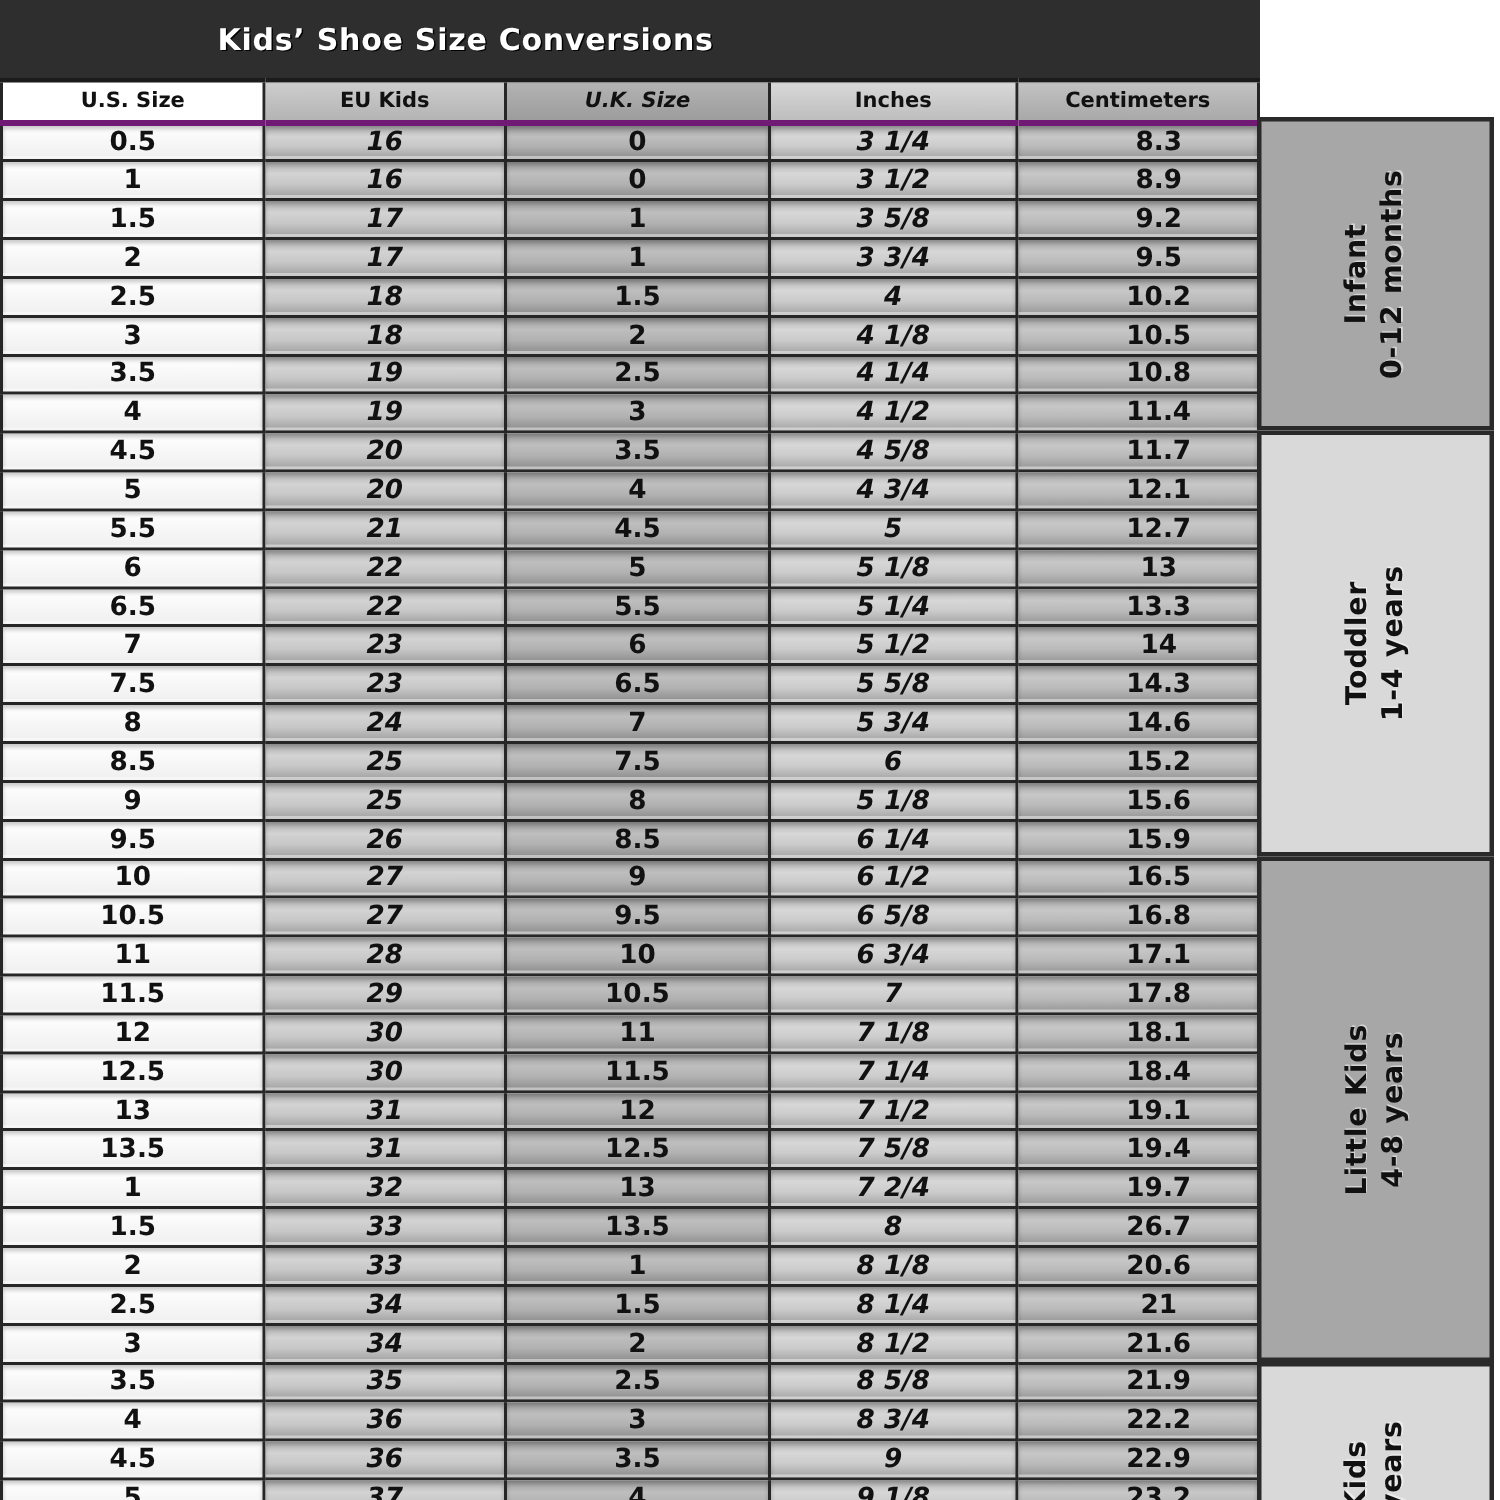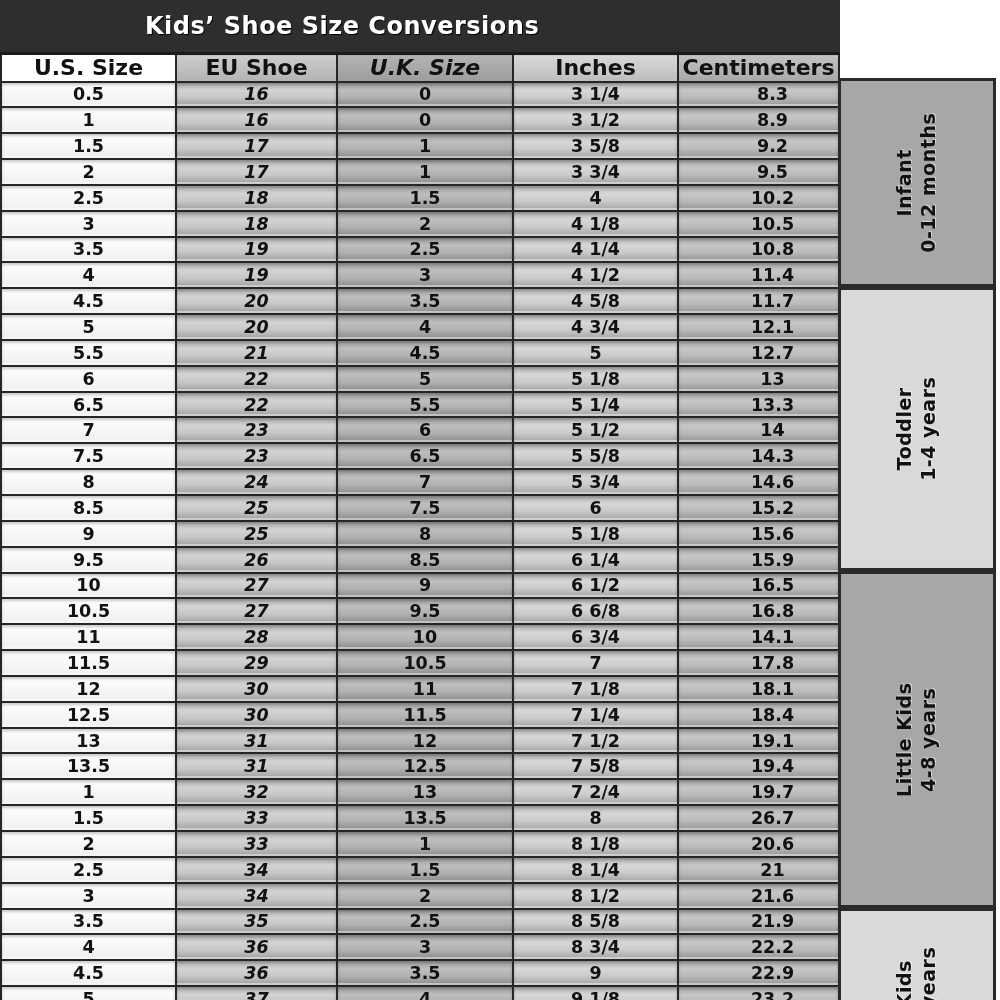--- a/index.html
+++ b/index.html
@@ -9,50 +9,50 @@
     overflow:hidden; background:#ffffff;
     font-family:"DejaVu Sans","Liberation Sans",sans-serif;
     font-weight:bold; color:#111;
   }
   
   .title-bar {
     position:absolute; left:0; top:0; width:840px; height:52px;
     background:#2e2e2e; display:flex; align-items:center;
   }
   .title-bar .title {
-    color:#ffffff; font-size:24px; letter-spacing:0.5px;
+    color:#ffffff; font-size:20px; letter-spacing:0.5px;
     padding-left:145px; text-shadow:1px 1px 0 #000;
     white-space:nowrap;
   }
   
   table.conv {
     position:absolute; left:0; top:52px; width:838px;
     border-collapse:collapse; table-layout:fixed;
   }
   table.conv th, table.conv td {
     border:2px solid #262626; text-align:center; vertical-align:middle;
     font-weight:bold; overflow:hidden; white-space:nowrap;
   }
   table.conv th {
-    height:28px; font-size:22px;
-    border-top:3px solid #1b1b1b; border-bottom:1px solid #701a75;
+    height:28px; font-size:14px;
+    border-top:3px solid #1b1b1b; border-bottom:4px solid #701a75;
   }
   table.conv td {
     height:25.85px; font-size:17.5px;
     box-shadow: inset 0 -2px 0 rgba(255,255,255,0.45), inset 0 2px 3px rgba(0,0,0,0.22);
   }
   th.h-us { background:#ffffff; }
   th.h-eu { background:linear-gradient(180deg,#cdcdcd,#b3b3b3); }
   th.h-uk { background:linear-gradient(180deg,#b3b3b3,#9c9c9c);font-style:italic; }
   th.h-in { background:linear-gradient(180deg,#d8d8d8,#bdbdbd); }
   th.h-cm { background:linear-gradient(180deg,#c2c2c2,#a8a8a8); }
   td.c-us { background:linear-gradient(180deg,#ffffff,#efefef); box-shadow:none; }
   td.c-eu { background:linear-gradient(180deg,#adadad,#d3d3d3 32%,#c7c7c7 62%,#9f9f9f);font-style:italic; }
   td.c-uk { background:linear-gradient(180deg,#999999,#bebebe 32%,#b1b1b1 62%,#8b8b8b); }
-  td.c-in { background:linear-gradient(180deg,#b1b1b1,#d7d7d7 32%,#cbcbcb 62%,#a3a3a3); }
+  td.c-in { background:linear-gradient(180deg,#b1b1b1,#d7d7d7 32%,#cbcbcb 62%,#a3a3a3);font-style:italic; }
   td.c-cm { background:linear-gradient(180deg,#a3a3a3,#c7c7c7 32%,#bababa 62%,#959595);padding-left:28px; }
   
   .age-block {
     position:absolute; left:838px; width:158px;
     border:3px solid #2a2a2a;
     display:flex; align-items:center; justify-content:center;
   }
   .age-block.dark  { background:#a7a7a7; }
   .age-block.light { background:#d9d9d9; }
   .blk-infant { top:78px;  height:209px; }
@@ -79,21 +79,21 @@
     <colgroup>
       <col style="width:175px">
         <col style="width:161px">
         <col style="width:176px">
       <col style="width:165px">
         <col style="width:161px">
     </colgroup>
     <thead>
       <tr>
           <th class="h-us">U.S. Size</th>
-          <th class="h-eu">EU Shoe</th>
+          <th class="h-eu">EU Kids</th>
           <th class="h-uk">U.K. Size</th>
           <th class="h-in">Inches</th>
           <th class="h-cm">Centimeters</th>
         </tr>
     </thead>
     <tbody>
         <tr>
           <td class="c-us">0.5</td>
           <td class="c-eu">16</td>
           <td class="c-uk">0</td>
@@ -230,29 +230,29 @@
           <td class="c-us">10</td>
           <td class="c-eu">27</td>
           <td class="c-uk">9</td>
           <td class="c-in">6 1/2</td>
           <td class="c-cm">16.5</td>
         </tr>
         <tr>
           <td class="c-us">10.5</td>
           <td class="c-eu">27</td>
           <td class="c-uk">9.5</td>
-          <td class="c-in">6 6/8</td>
+          <td class="c-in">6 5/8</td>
           <td class="c-cm">16.8</td>
         </tr>
         <tr>
           <td class="c-us">11</td>
           <td class="c-eu">28</td>
           <td class="c-uk">10</td>
           <td class="c-in">6 3/4</td>
-          <td class="c-cm">14.1</td>
+          <td class="c-cm">17.1</td>
         </tr>
         <tr>
           <td class="c-us">11.5</td>
           <td class="c-eu">29</td>
           <td class="c-uk">10.5</td>
           <td class="c-in">7</td>
           <td class="c-cm">17.8</td>
         </tr>
         <tr>
           <td class="c-us">12</td>

